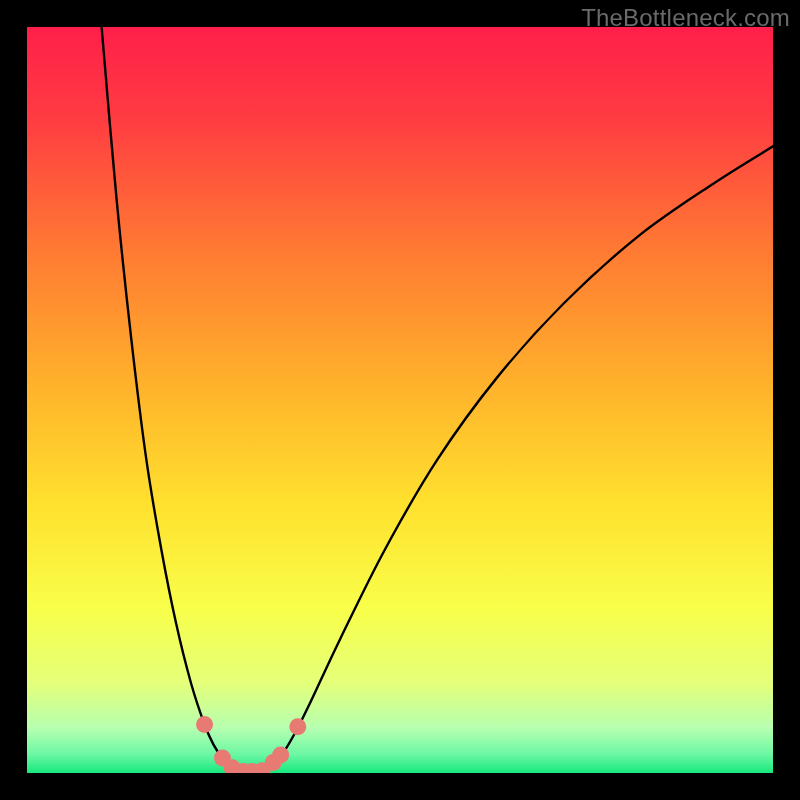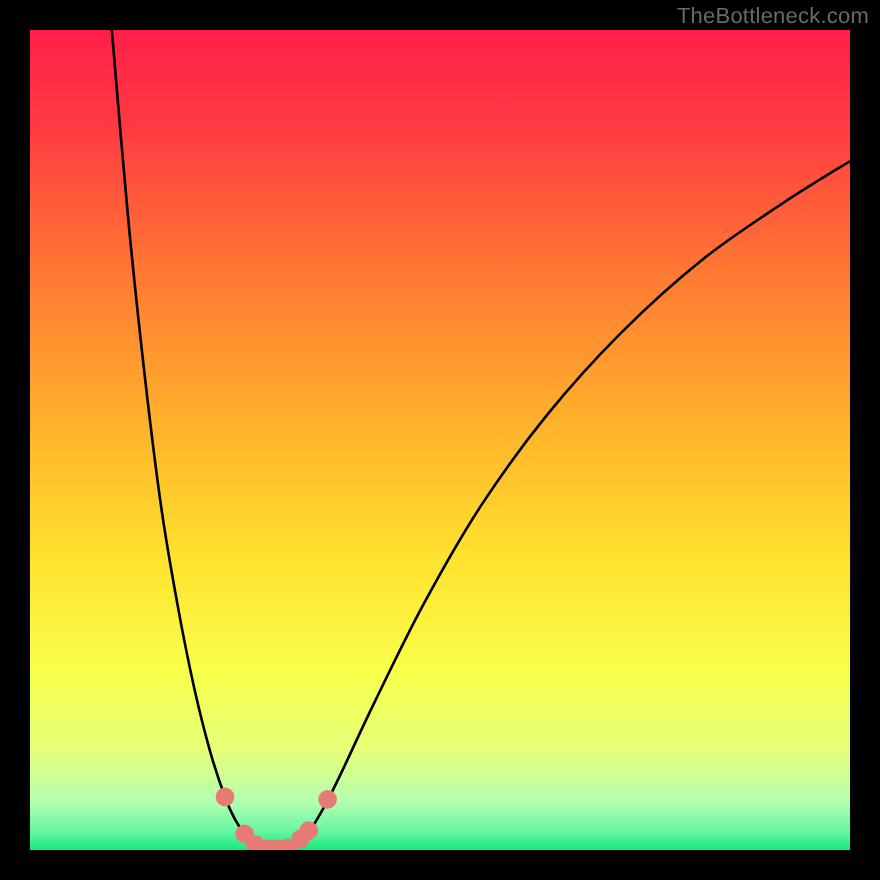--- a/index.html
+++ b/index.html
@@ -25,21 +25,21 @@
     top: 27px;
     width: 746px;
     height: 746px;
     overflow: hidden;
   }
   .watermark {
     position: absolute;
     top: 4px;
     right: 10px;
     color: #6a6a6a;
-    font-size: 20px;
+    font-size: 24px;
     font-weight: 500;
     letter-spacing: 0.2px;
     z-index: 50;
   }
   svg {
     display: block;
   }
 </style>
 </head>
 <body>

